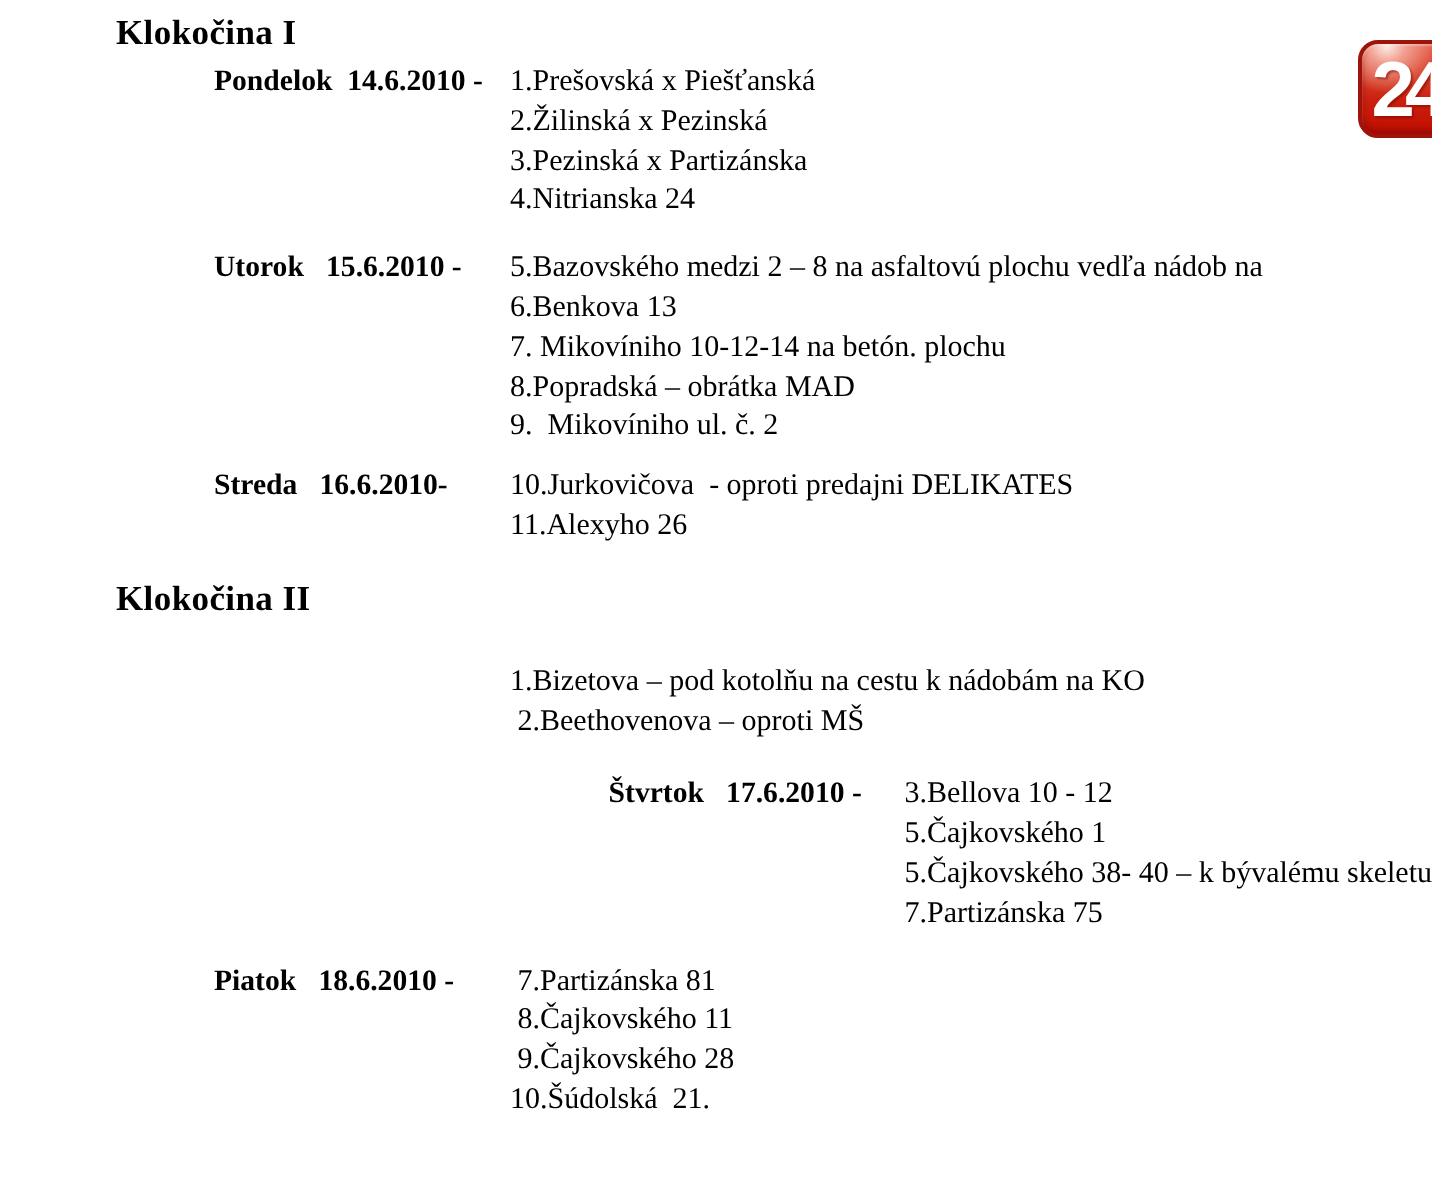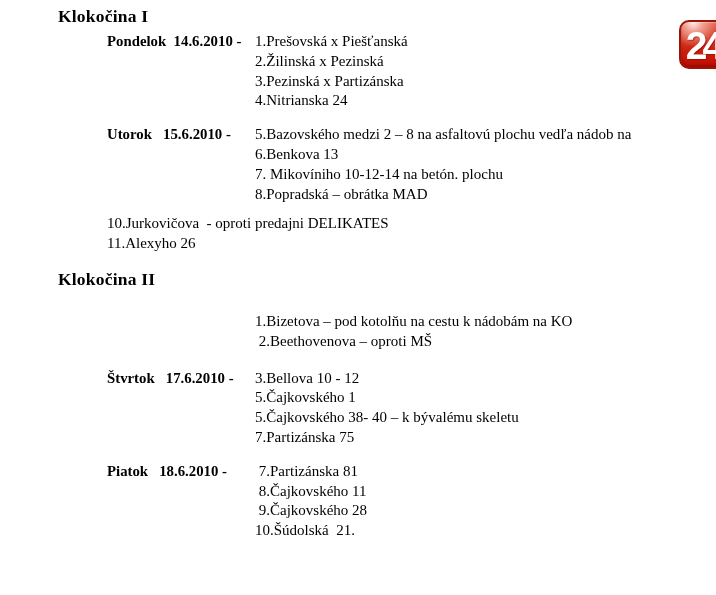--- a/index.html
+++ b/index.html
@@ -90,37 +90,39 @@
           <div class="item-line">4.Nitrianska 24</div>
         </div>
       </div>
       <div class="schedule-row" style="margin-top: 14px;">
         <div class="day-label">Utorok   15.6.2010 -</div>
         <div class="items">
           <div class="item-line">5.Bazovského medzi 2 – 8 na asfaltovú plochu vedľa nádob na</div>
           <div class="item-line">6.Benkova 13</div>
           <div class="item-line">7. Mikovíniho 10-12-14 na betón. plochu</div>
           <div class="item-line">8.Popradská – obrátka MAD</div>
+          <div class="item-line">9.  Mikovíniho ul. č. 2</div>
         </div>
       </div>
       <div class="schedule-row" style="margin-top: 10px;">
+        <div class="day-label">Streda   16.6.2010-</div>
         <div class="items">
           <div class="item-line">10.Jurkovičova  - oproti predajni DELIKATES</div>
           <div class="item-line">11.Alexyho 26</div>
         </div>
       </div>
       <div class="section-heading" style="margin-top: 15px;">Klokočina II</div>
       <div class="schedule-row" style="margin-top: 23px; align-items: flex-end;">
         <div class="day-label"></div>
         <div class="items">
           <div class="item-line">1.Bizetova – pod kotolňu na cestu k nádobám na KO</div>
           <div class="item-line"> 2.Beethovenova – oproti MŠ</div>
         </div>
       </div>
-      <div class="schedule-row" style="margin-top: 17px;">
+      <div class="schedule-row" style="margin-top: 17px; justify-content: flex-end;">
         <div class="day-label">Štvrtok   17.6.2010 -</div>
         <div class="items">
           <div class="item-line">3.Bellova 10 - 12</div>
           <div class="item-line">5.Čajkovského 1</div>
           <div class="item-line">5.Čajkovského 38- 40 – k bývalému skeletu</div>
           <div class="item-line">7.Partizánska 75</div>
         </div>
       </div>
       <div class="schedule-row" style="margin-top: 14px;">
         <div class="day-label">Piatok   18.6.2010 -</div>

